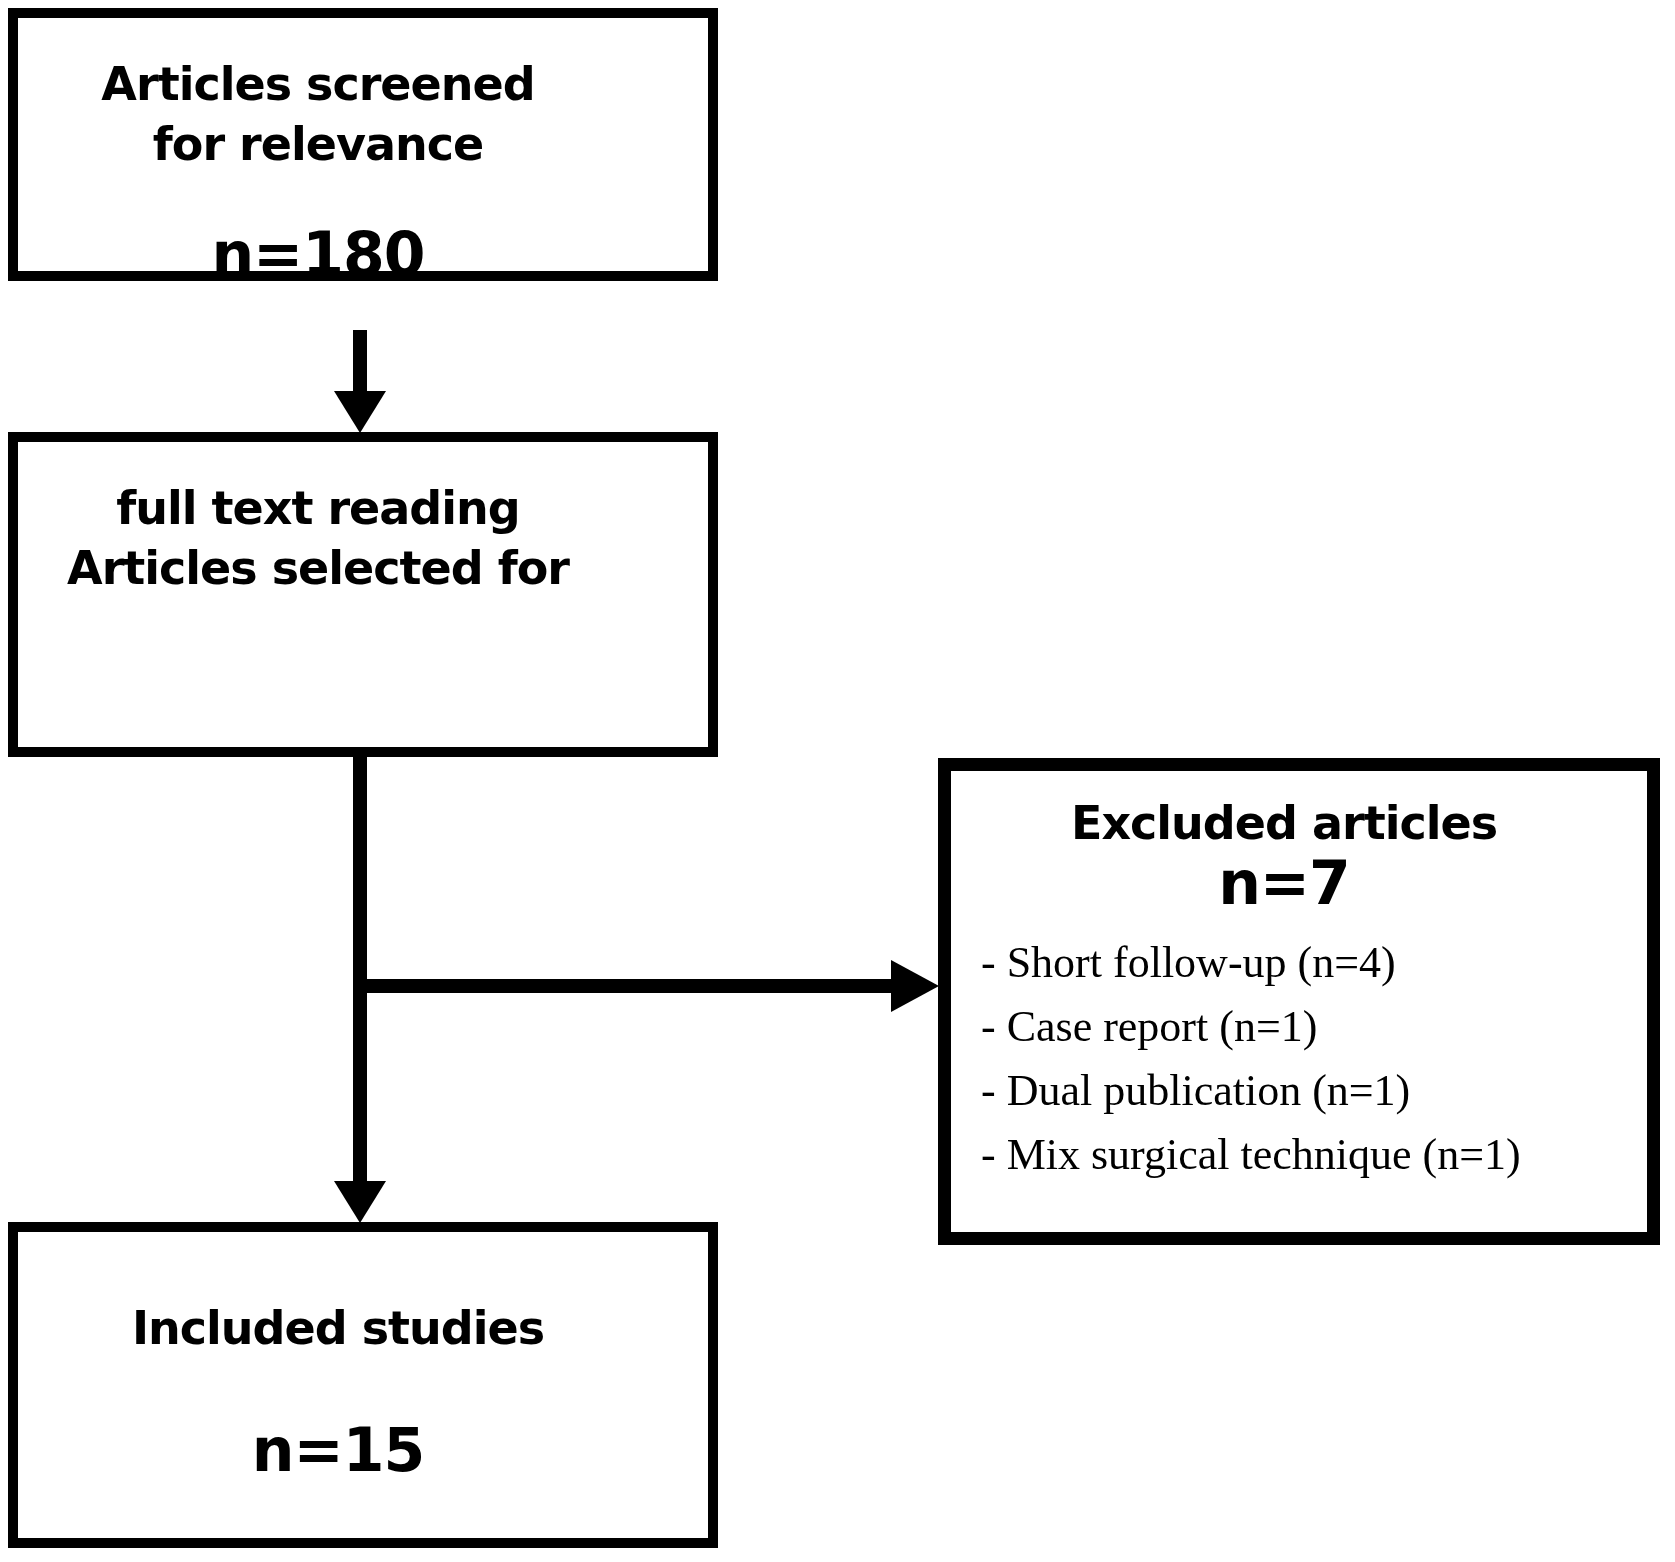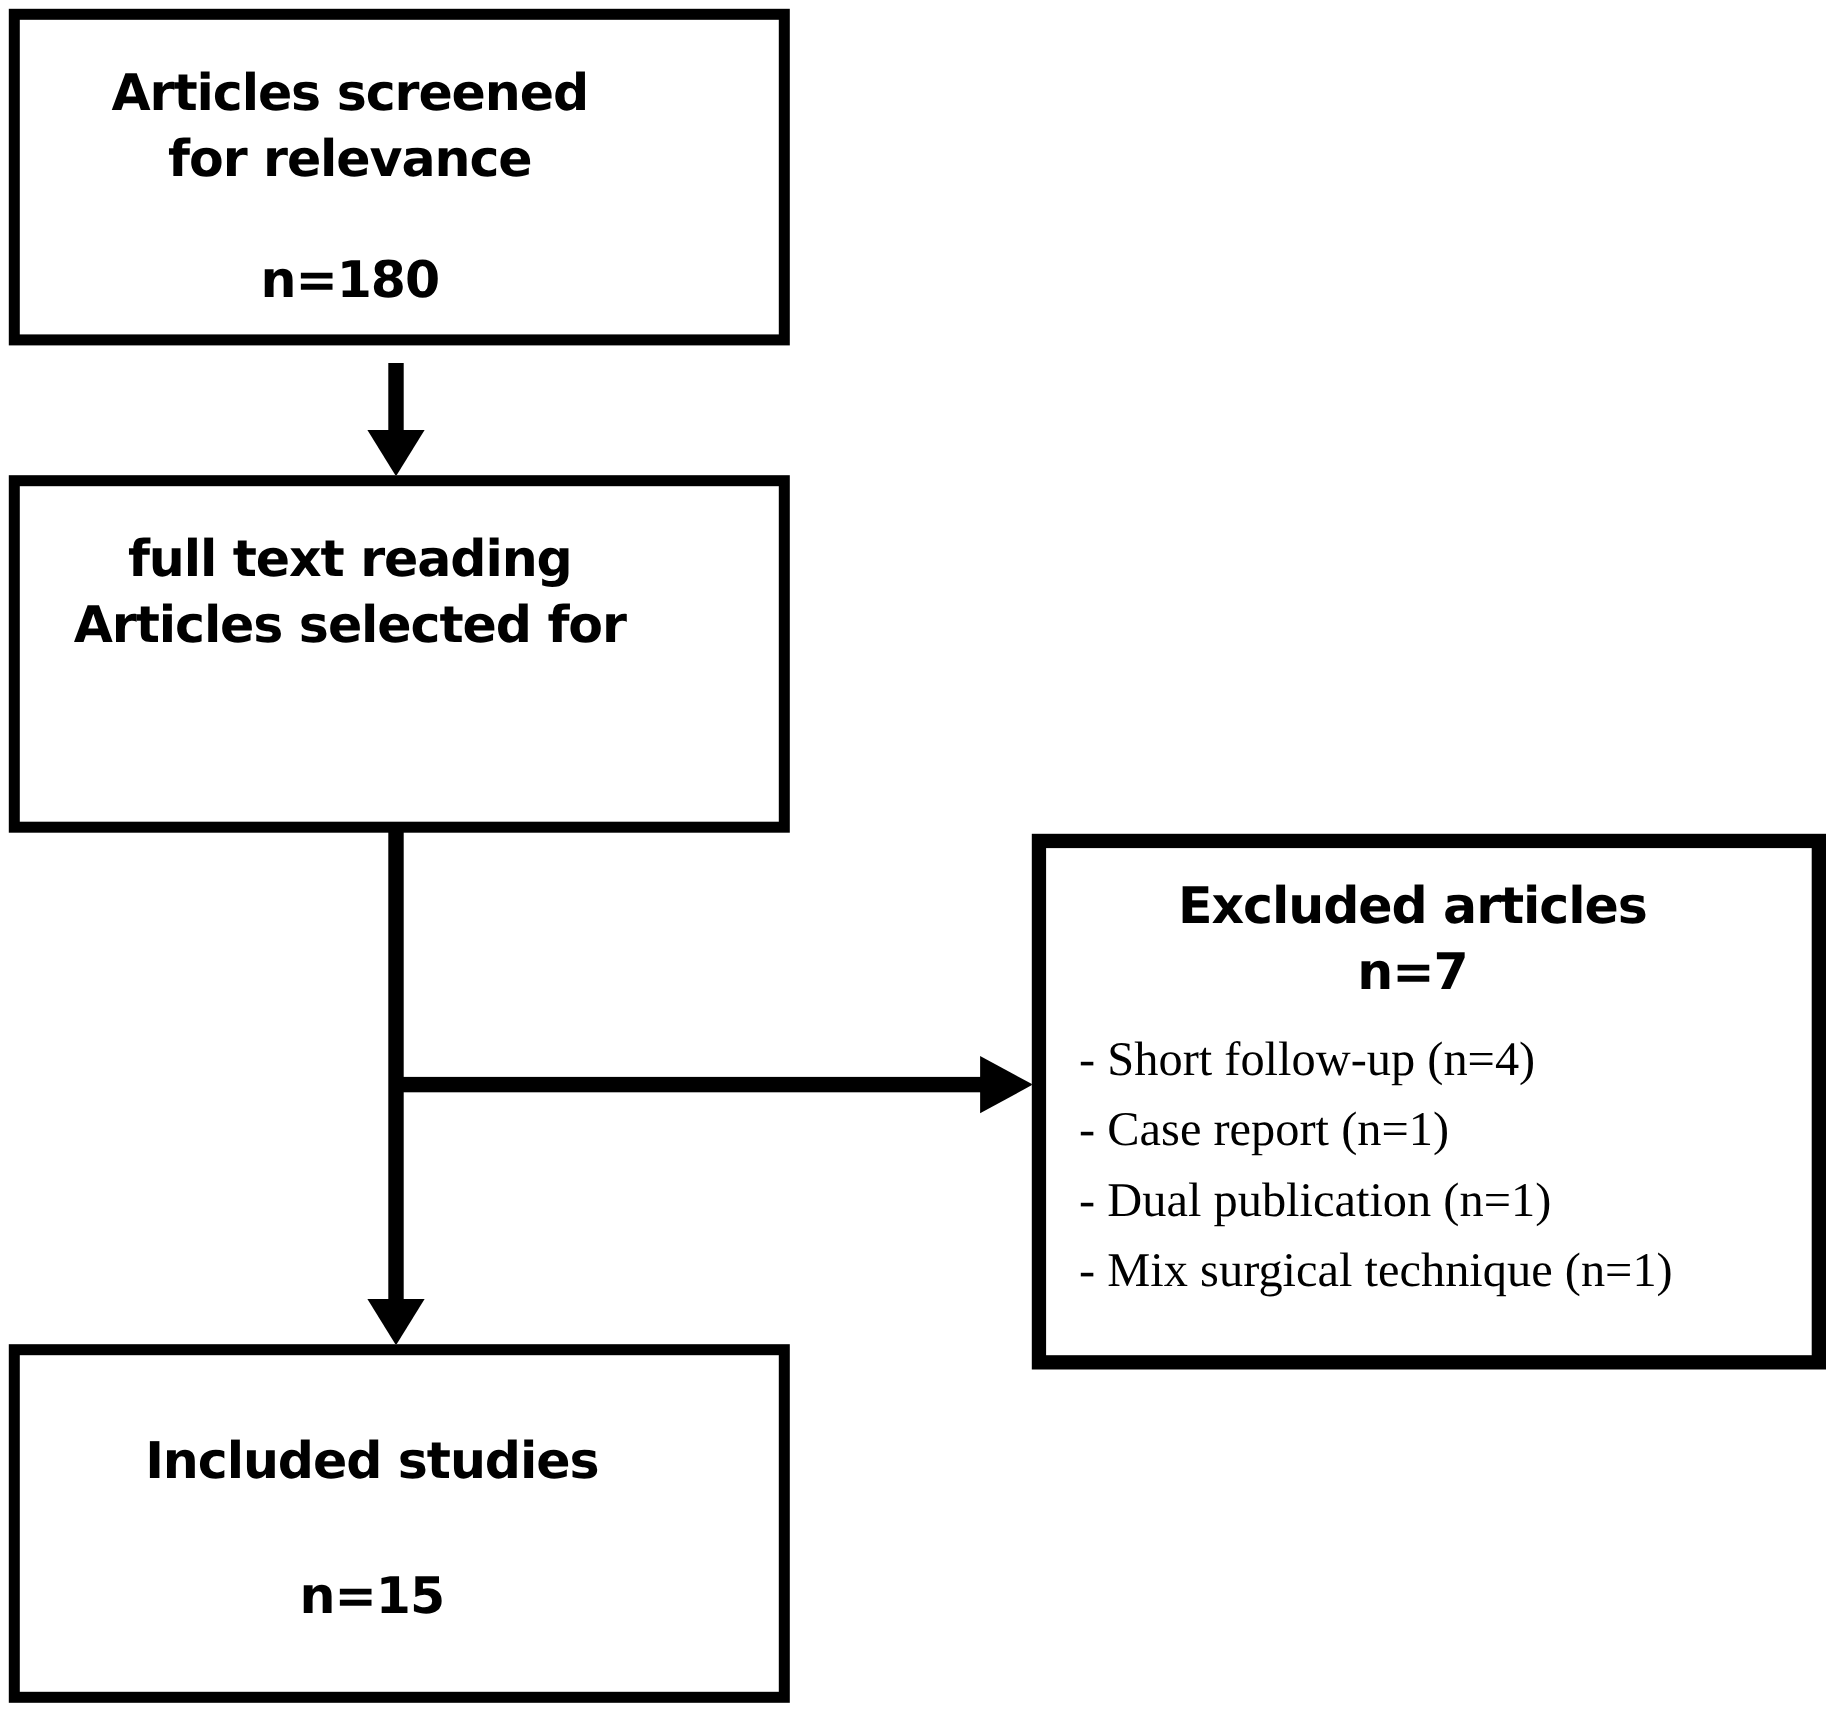--- a/index.html
+++ b/index.html
@@ -24,27 +24,27 @@
     text-align: center;
   }
   .box-title {
     font-size: 46px;
     font-weight: bold;
     line-height: 60px;
     white-space: nowrap;
     letter-spacing: -1px;
   }
   .n-value {
-    font-size: 46px;
+    font-size: 60px;
     font-weight: bold;
     line-height: 60px;
     letter-spacing: -1px;
   }
   #box-screened {
-    left: 8px; top: 8px; width: 710px; height: 306px;
+    left: 8px; top: 8px; width: 710px; height: 273px;
     padding: 36px 100px 0 10px;
   }
   #box-screened .n-value { margin-top: 50px; }
   #box-selected {
     left: 8px; top: 432px; width: 710px; height: 325px;
     padding: 36px 100px 0 10px;
   }
   #box-selected .n-value { margin-top: 50px; }
   #box-included {
     left: 8px; top: 1222px; width: 710px; height: 326px;

